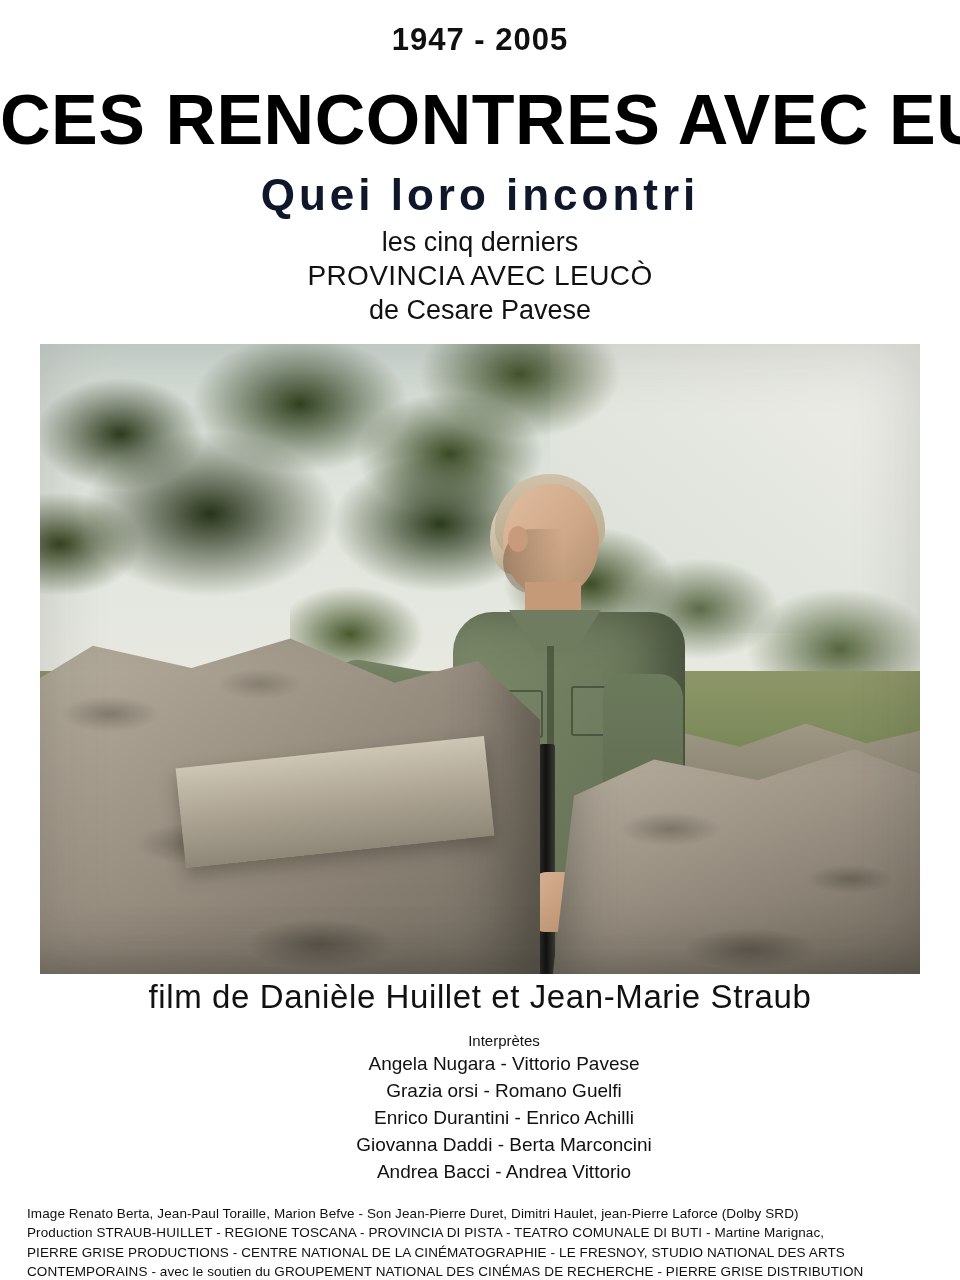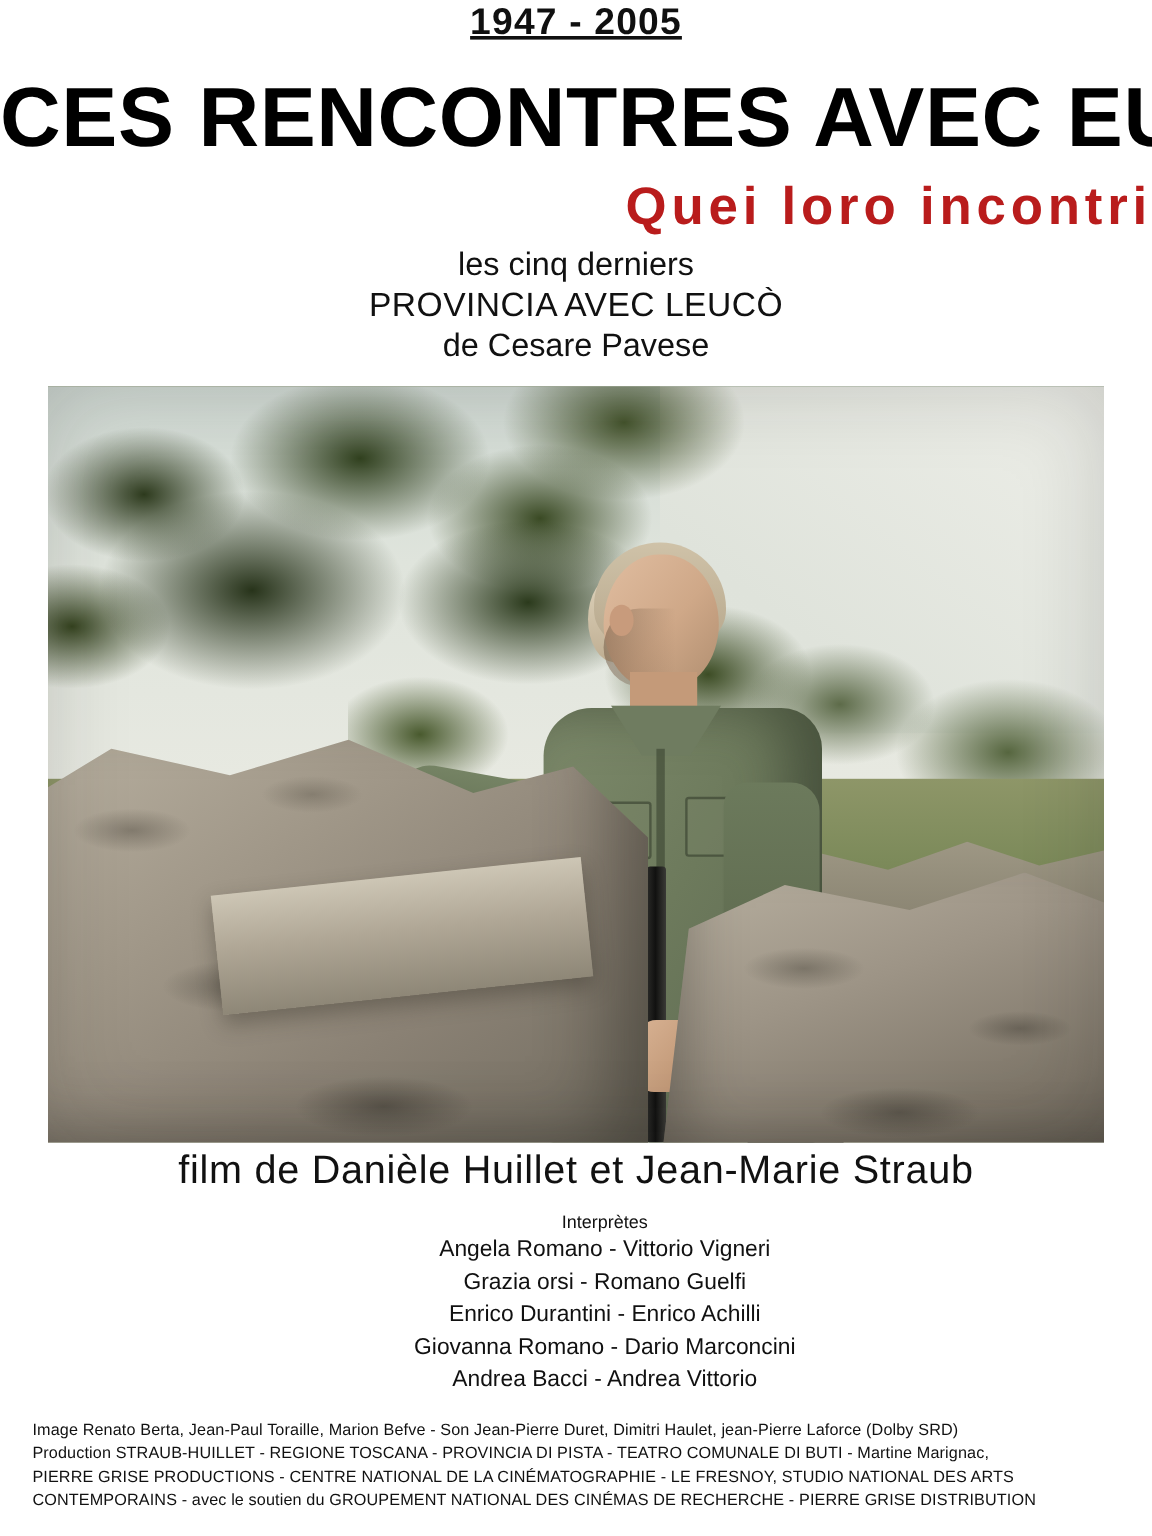--- a/index.html
+++ b/index.html
@@ -21,39 +21,39 @@
     background: #ffffff;
     box-sizing: border-box;
   }
 
   
   .years {
     text-align: center;
     font-size: 31px;
     font-weight: bold;
     letter-spacing: 1px;
+    margin-top: 22px;
     color: #101010;
-    text-decoration: underline;
   }
   .title-main {
     text-align: center;
     font-size: 70px;
     font-weight: bold;
     letter-spacing: 0.5px;
     margin-top: 22px;
     color: #000;
     white-space: nowrap;
   }
   .title-it {
-    text-align: right;
+    text-align: center;
     font-size: 44px;
     font-weight: bold;
     letter-spacing: 4px;
     margin-top: 10px;
-    color: #b91c1c;
+    color: #0f172a;
   }
   .sub-block {
     text-align: center;
     margin-top: 6px;
     line-height: 1.24;
   }
   .sub-line-1 {
     font-size: 27px;
     color: #111;
   }
@@ -371,24 +371,24 @@
       <div class="rock-left-tex"></div>
       <div class="rock-mid"></div>
       <div class="photo-vignette"></div>
     </div>
   </div>
 
   <div class="director">film de Danièle Huillet et Jean-Marie Straub</div>
 
   <div class="cast">
     <div class="cast-heading">Interprètes</div>
-    <div class="cast-line">Angela Romano - Vittorio Vigneri</div>
+    <div class="cast-line">Angela Nugara - Vittorio Pavese</div>
     <div class="cast-line">Grazia orsi - Romano Guelfi</div>
     <div class="cast-line">Enrico Durantini - Enrico Achilli</div>
-    <div class="cast-line">Giovanna Romano - Dario Marconcini</div>
+    <div class="cast-line">Giovanna Daddi - Berta Marconcini</div>
     <div class="cast-line">Andrea Bacci - Andrea Vittorio</div>
   </div>
 
   <div class="fineprint">
     <div>Image  Renato  Berta,  Jean-Paul  Toraille,  Marion  Befve   -   Son  Jean-Pierre  Duret,  Dimitri  Haulet,  jean-Pierre  Laforce  (Dolby  SRD)</div>
     <div>Production  STRAUB-HUILLET  -  REGIONE  TOSCANA  -  PROVINCIA  DI  PISTA  -  TEATRO  COMUNALE  DI  BUTI  -  Martine  Marignac,</div>
     <div>PIERRE  GRISE  PRODUCTIONS  -  CENTRE  NATIONAL  DE  LA  CINÉMATOGRAPHIE  -  LE   FRESNOY,  STUDIO  NATIONAL  DES  ARTS</div>
     <div>CONTEMPORAINS  -   avec  le  soutien  du  GROUPEMENT  NATIONAL  DES  CINÉMAS  DE  RECHERCHE  -  PIERRE  GRISE  DISTRIBUTION</div>
   </div>
 

